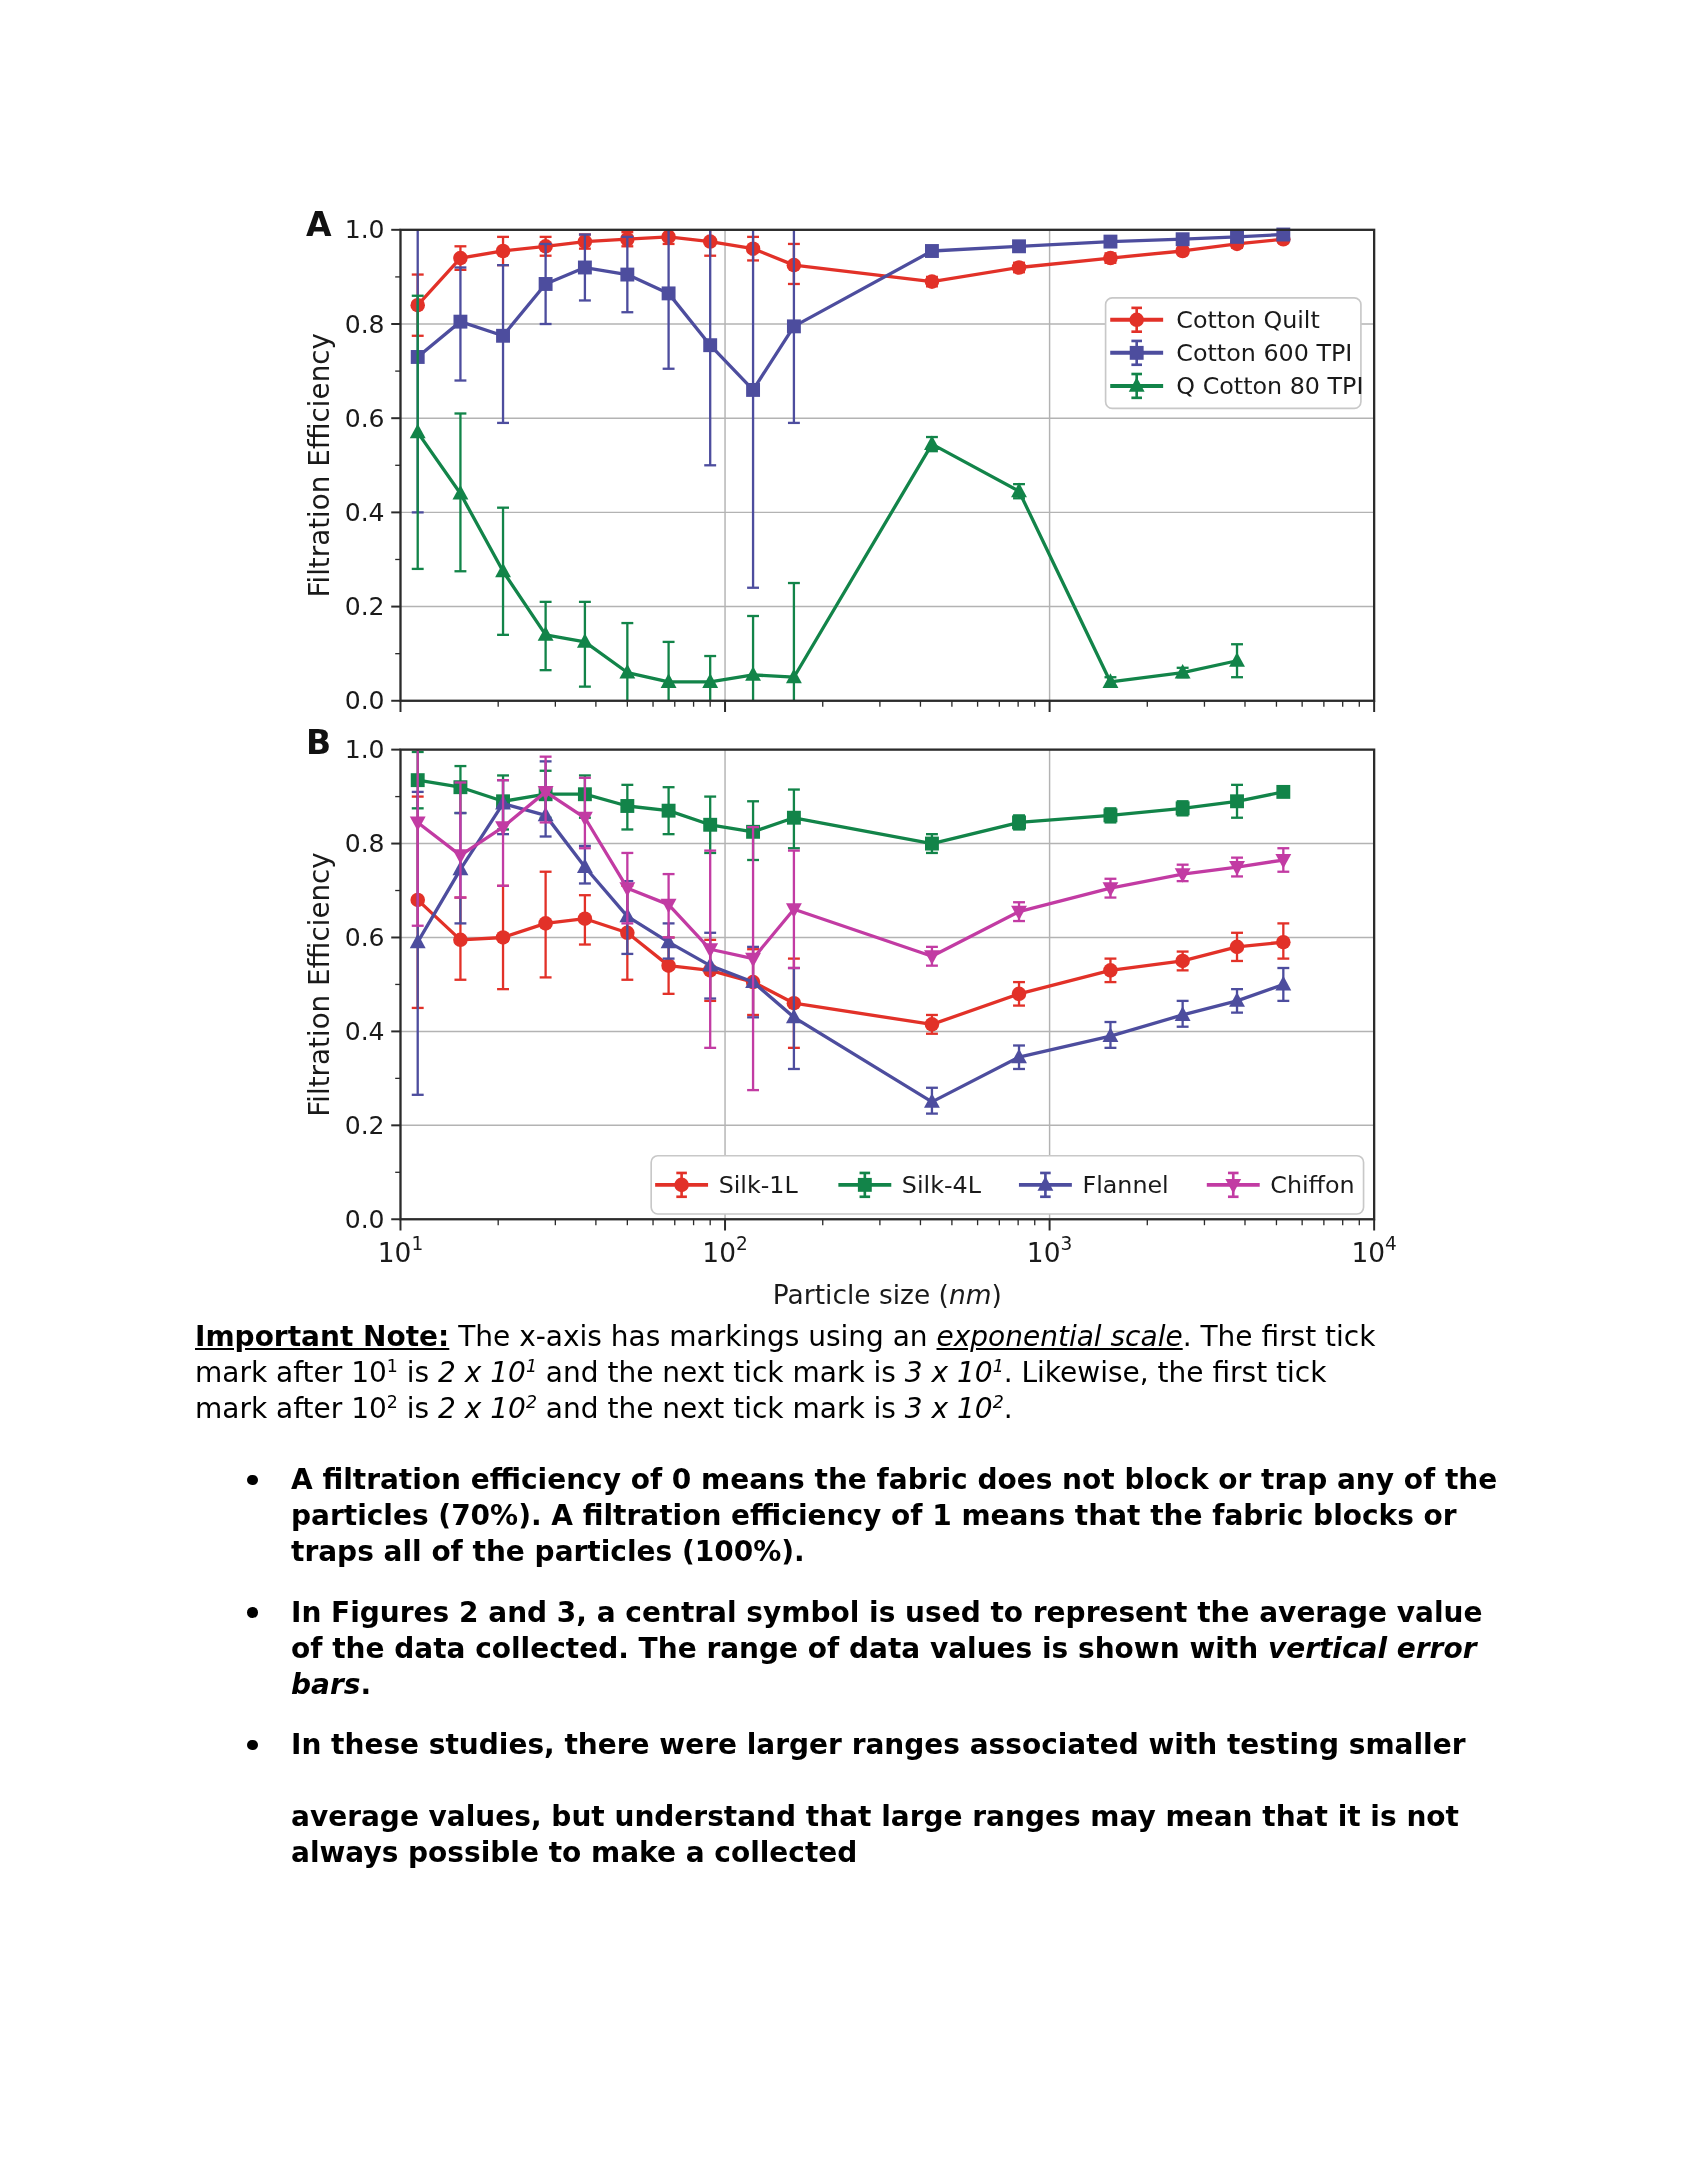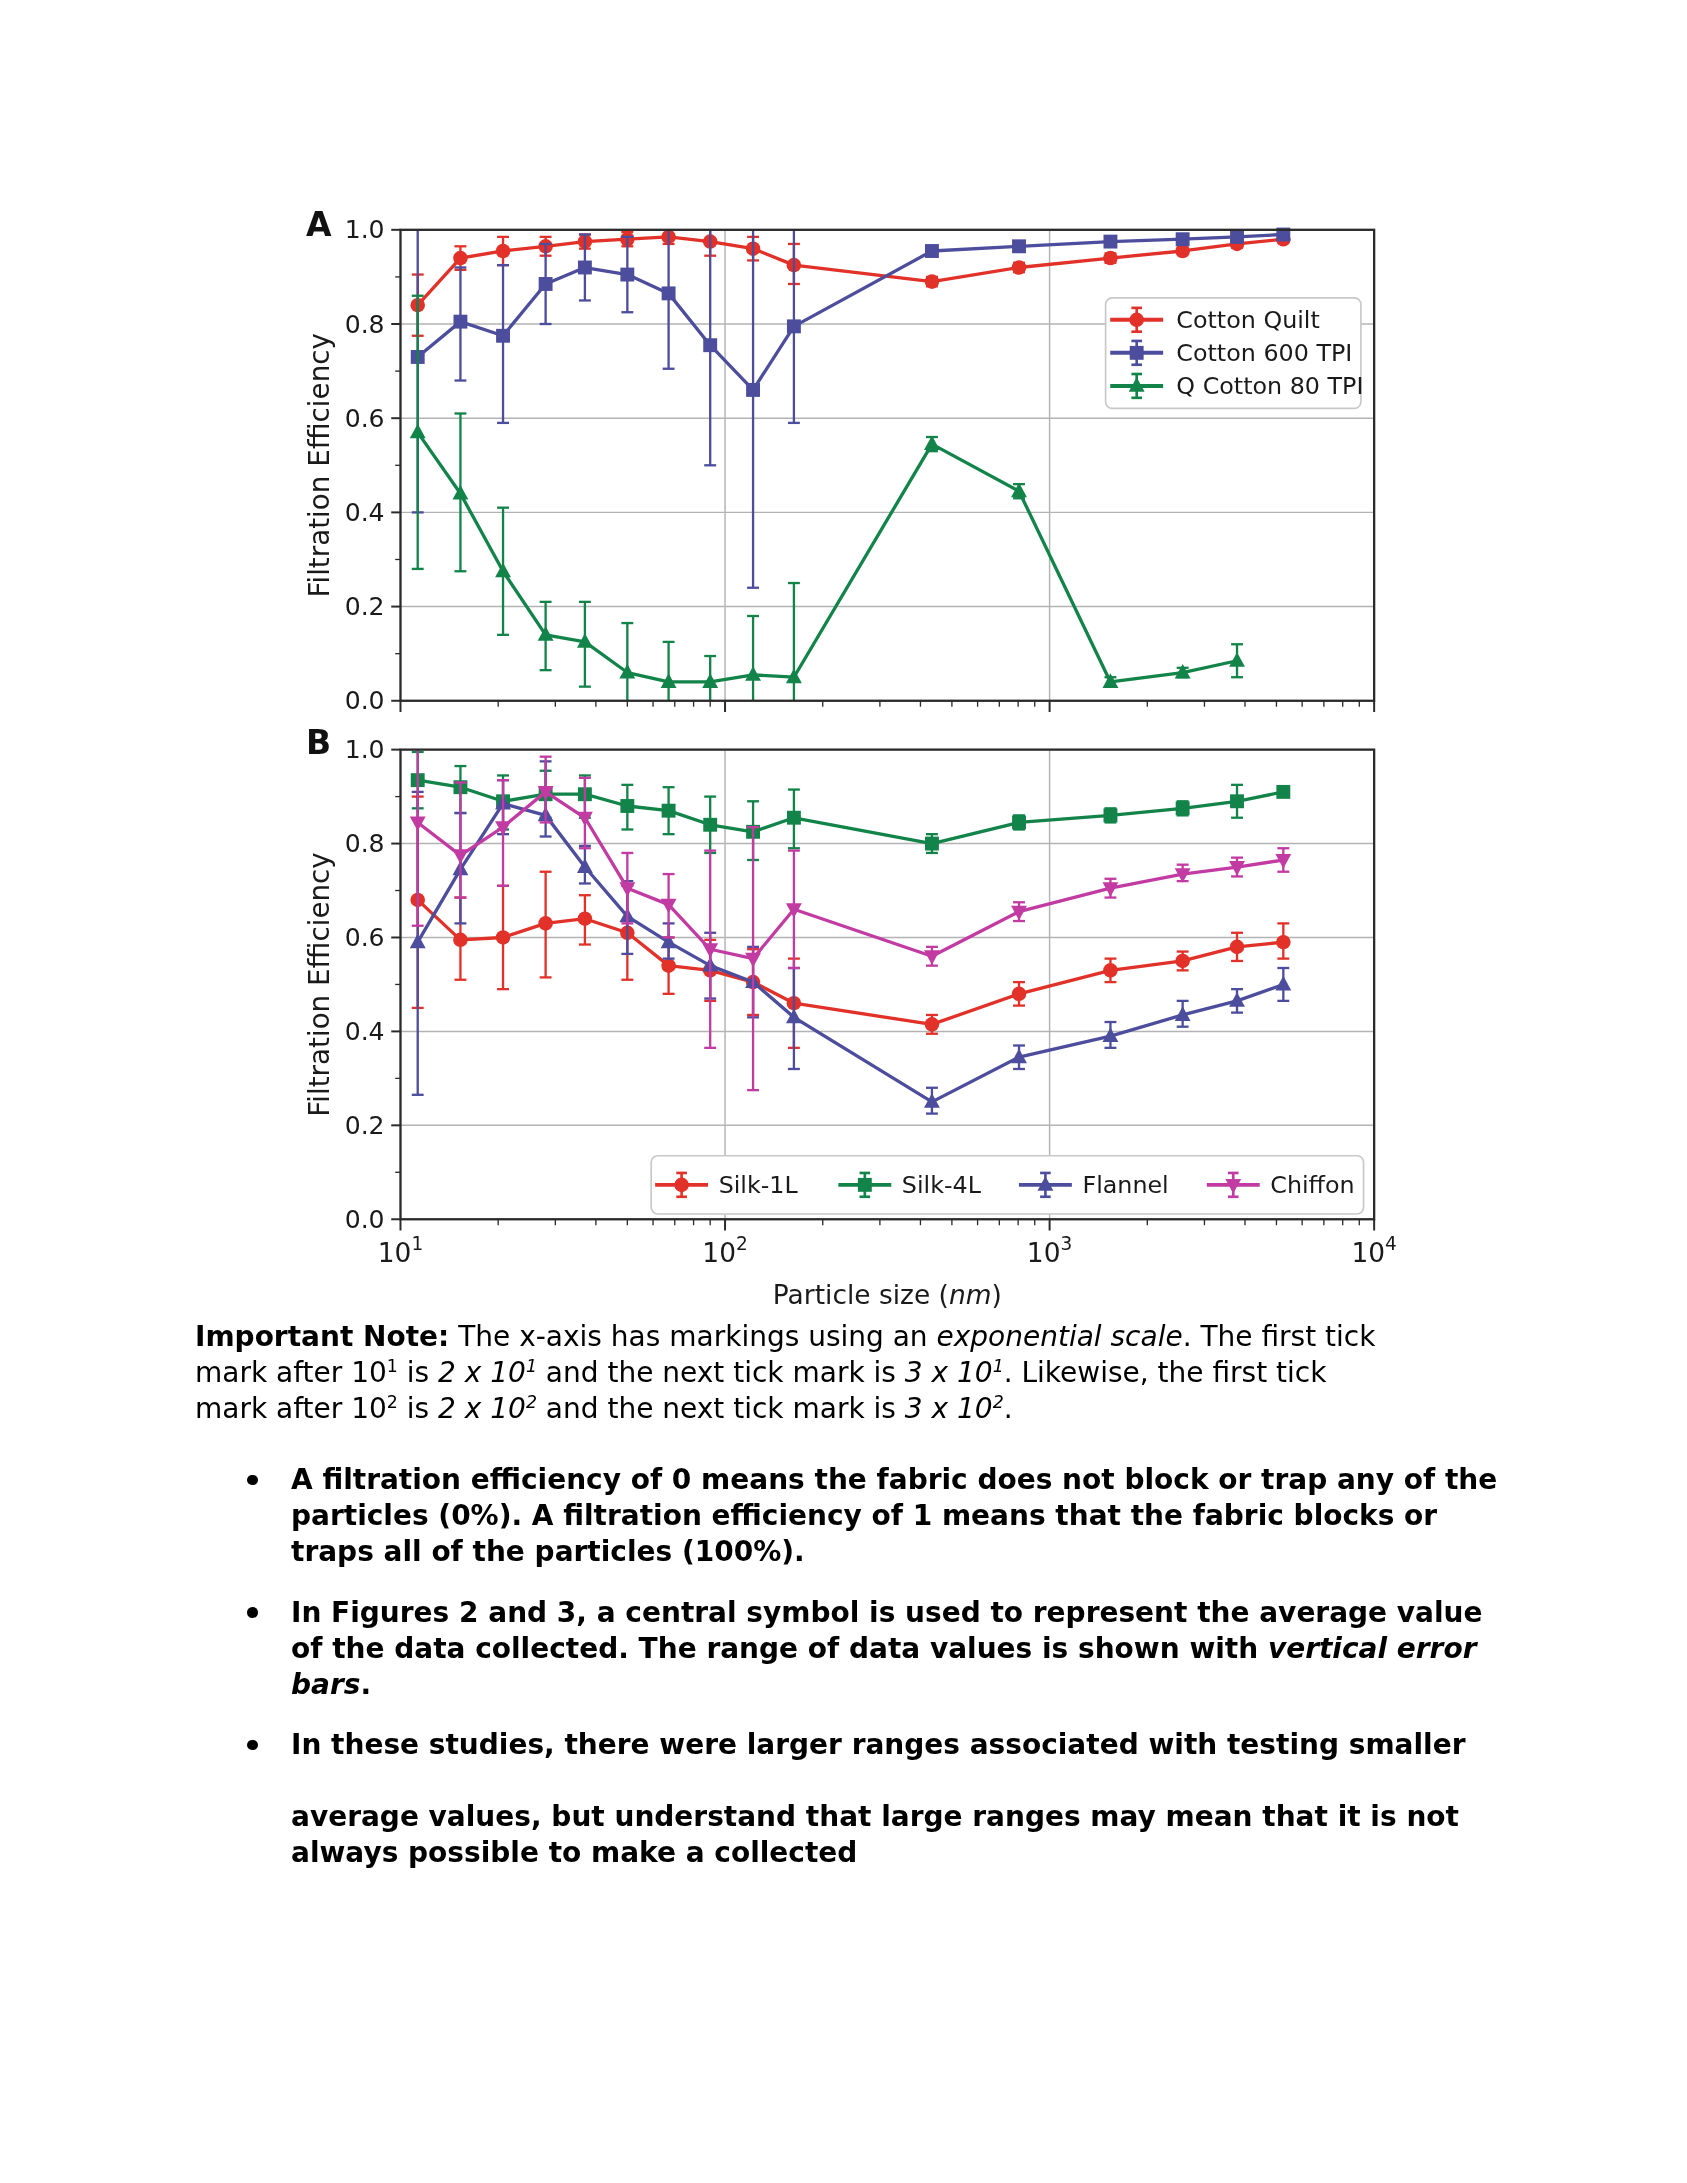--- a/index.html
+++ b/index.html
@@ -50,21 +50,21 @@
     position:absolute;
     left:1.3px;
     top:12.6px;
     width:10.6px;
     height:10.6px;
     border-radius:50%;
     background:#000;
   }
   .b{font-weight:bold;}
   .i{font-style:italic;}
-  .u{}
+  .u{text-decoration:underline;}
   .sup{font-size:62%;vertical-align:super;line-height:0;}
   svg text{font-family:"DejaVu Sans", sans-serif;}
 </style>
 </head>
 <body>
 
 <div class="page">
 
   <div class="figure">
     <div class="panel-label a">A</div>
@@ -668,21 +668,21 @@
         <polygon points="1485,723 1497,701 1473,701" fill="#c23ba3"></polygon>
         <text x="1541" y="710" font-size="36" fill="#1a1a1a" dominant-baseline="central">Chiffon</text>
       </svg>
   </div>
 
   <p class="note"><span class="b u">Important Note:</span><span> The x-axis has markings using an </span><span class="i u">exponential scale</span><span>. The first tick</span><br><span>mark after 10</span><span class="sup">1</span><span> is </span><span class="i">2 x 10</span><span class="i sup">1</span><span> and the next tick mark is </span><span class="i">3 x 10</span><span class="i sup">1</span><span>. Likewise, the first tick</span><br><span>mark after 10</span><span class="sup">2</span><span> is </span><span class="i">2 x 10</span><span class="i sup">2</span><span> and the next tick mark is </span><span class="i">3 x 10</span><span class="i sup">2</span><span>.</span></p>
 
   <div class="bullets">
     <div class="bullet-item">
       <span class="dot"></span>
-      <span class="bullet-text"><span>A filtration efficiency of 0 means the fabric does not block or trap any of the</span><br><span>particles (0%). A filtration efficiency of 1 means that the fabric blocks or</span><br><span>traps all of the particles (100%).</span></span>
+      <span class="bullet-text"><span>A filtration efficiency of 0 means the fabric does not block or trap any of the</span><br><span>particles (70%). A filtration efficiency of 1 means that the fabric blocks or</span><br><span>traps all of the particles (100%).</span></span>
     </div>
     <div class="bullet-item">
       <span class="dot"></span>
       <span class="bullet-text"><span>In Figures 2 and 3, a central symbol is used to represent the average value</span><br><span>of the data collected. The range of data values is shown with </span><span class="i">vertical error</span><br><span class="i">bars</span><span>.</span></span>
     </div>
     <div class="bullet-item">
       <span class="dot"></span>
       <span class="bullet-text"><span>In these studies, there were larger ranges associated with testing smaller</span><br><br><span>average values, but understand that large ranges may mean that it is not</span><br><span>always possible to make a collected</span></span>
     </div>
   </div>

